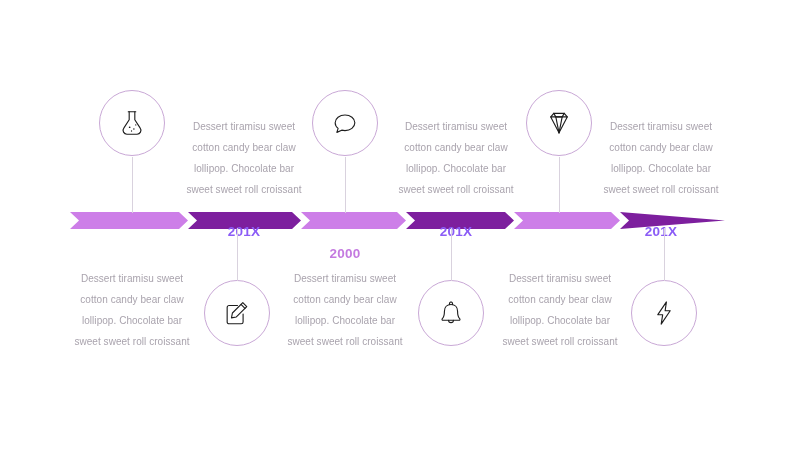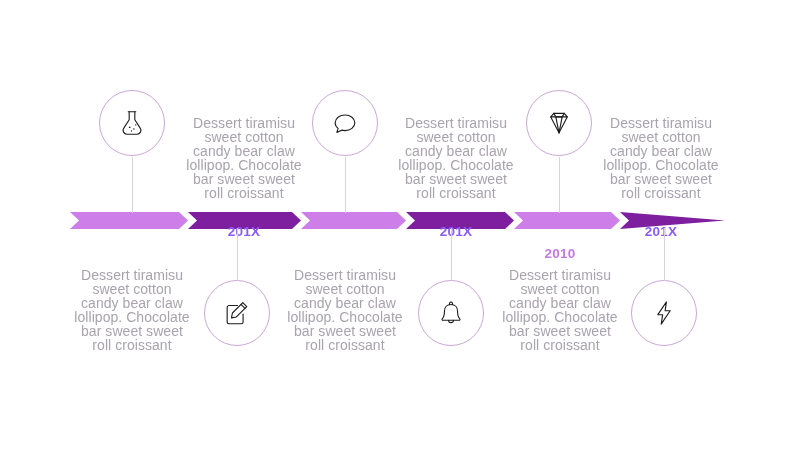--- a/index.html
+++ b/index.html
@@ -74,22 +74,22 @@
     position: absolute;
     width: 1px;
     background: #d9d2de;
   }
 
   
   .blurb {
     position: absolute;
     width: 120px;
     text-align: center;
-    font-size: 14px;
-    line-height: 14px;
+    font-size: 10px;
+    line-height: 21px;
     color: #a9a3ad;
     letter-spacing: 0.05px;
   }
   .year {
     position: absolute;
     width: 120px;
     text-align: center;
     font-weight: bold;
     font-size: 13.5px;
     letter-spacing: 0.3px;
@@ -159,20 +159,21 @@
     <span>
       <svg width="30" height="30" viewBox="0 0 32 32" fill="none" stroke="#1d1d1d" stroke-width="1.2" stroke-linecap="round" stroke-linejoin="round">
         <path d="M16 4.2a1.6 1.6 0 0 1 1.6 1.6v1.1"></path>
         <path d="M16 4.2a1.6 1.6 0 0 0-1.6 1.6v1.1"></path>
         <path d="M16 6.9c-4.3 0-7 3.1-7 7.1 0 4.6-.9 6.6-2.3 8.1-.6.6-.2 1.6.7 1.6h17.2c.9 0 1.3-1 .7-1.6-1.4-1.5-2.3-3.5-2.3-8.1 0-4-2.7-7.1-7-7.1z"></path>
         <path d="M13.4 23.7a2.6 2.6 0 0 0 5.2 0"></path>
       </svg>
     </span>
   </div>
   <div class="stem" style="left:451px;top:228px;height:53px;"></div>
+  <div class="year year-bottom" style="left:285px;top:246px;">2000</div>
   <div class="blurb" style="left:285px;top:268px;">Dessert tiramisu sweet cotton candy bear claw lollipop. Chocolate bar sweet sweet roll croissant</div>
 
   <div class="circle" style="left:526px;top:90px;">
     <span>
       <svg width="30" height="30" viewBox="0 0 32 32" fill="none" stroke="#1d1d1d" stroke-width="1.2" stroke-linecap="round" stroke-linejoin="round">
         <path d="M7.2 9.5h17.6L16 26.5z"></path>
         <path d="M7.2 9.5l3.2-3.8h11.2l3.2 3.8"></path>
         <path d="M10.4 5.7L12.6 9.5 16 26.5"></path>
         <path d="M21.6 5.7L19.4 9.5 16 26.5"></path>
         <path d="M12.6 9.5h6.8"></path>
@@ -184,16 +185,15 @@
   <div class="year year-top" style="left:601px;top:184px;">201X</div>
 
   <div class="circle" style="left:631px;top:280px;">
     <span>
       <svg width="30" height="30" viewBox="0 0 32 32" fill="none" stroke="#1d1d1d" stroke-width="1.2" stroke-linecap="round" stroke-linejoin="round">
         <path d="M18.6 4.2L9.4 17.8h5.2l-1.6 10 9.6-14.2h-5.4z"></path>
       </svg>
     </span>
   </div>
   <div class="stem" style="left:664px;top:228px;height:53px;"></div>
-  <div class="year year-bottom" style="left:500px;top:246px;">2010</div>
   <div class="blurb" style="left:500px;top:268px;">Dessert tiramisu sweet cotton candy bear claw lollipop. Chocolate bar sweet sweet roll croissant</div>
 
 </div>
 
 </body></html>

